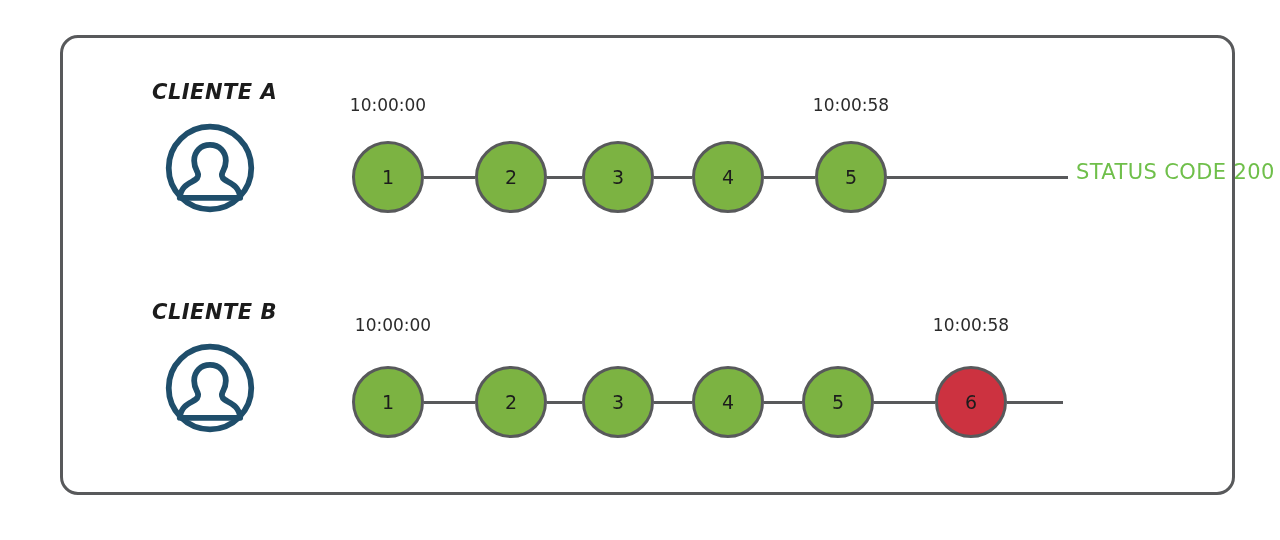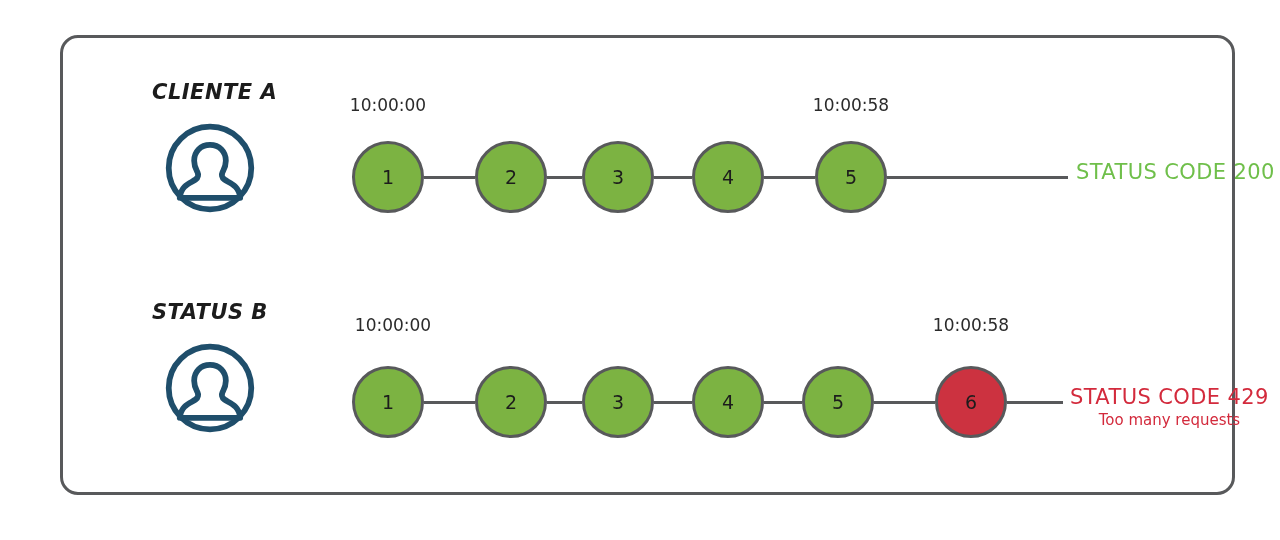--- a/index.html
+++ b/index.html
@@ -184,21 +184,21 @@
       </div>
     </div>
 
     <div class="status ok" style="left:1028px; top:90px;">
       <div class="line1">STATUS CODE 200</div>
     </div>
   </div>
 
   <div class="row row-b">
 
-    <div class="client-label">STATUS B</div>
+    <div class="client-label">CLIENTE B</div>
 
     <div class="avatar">
       <svg viewBox="0 0 100 100" xmlns="http://www.w3.org/2000/svg">
         <circle cx="50" cy="50" r="43" fill="none" stroke="#1f4e6b" stroke-width="6"></circle>
         <path d="M50 26 C40 26 33.5 33 33.5 42.5 C33.5 49 36 52.5 37 54.5
                  C38 56.5 38 60 35 62 C31.5 64.3 26.5 66.5 23.5 69.5
                  C20.5 72.5 19 77 18.5 81
                  L81.5 81 C81 77 79.5 72.5 76.5 69.5
                  C73.5 66.5 68.5 64.3 65 62 C62 60 62 56.5 63 54.5
                  C64 52.5 66.5 49 66.5 42.5 C66.5 33 60 26 50 26 Z" fill="none" stroke="#1f4e6b" stroke-width="6" stroke-linejoin="round"></path>
@@ -229,19 +229,15 @@
         <span>4</span>
       </div>
       <div class="node ok" style="left:790px; top:112px;">
         <span>5</span>
       </div>
       <div class="node err" style="left:923px; top:112px;">
         <span>6</span>
       </div>
     </div>
 
-    <div class="status err" style="left:1022px; top:95px;">
-      <div class="line1">STATUS CODE 429</div>
-      <div class="line2">Too many requests</div>
-    </div>
   </div>
 
 </div>
 
 </body></html>

